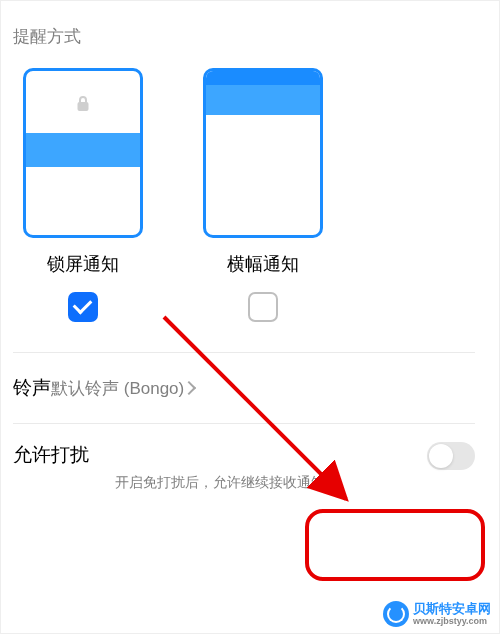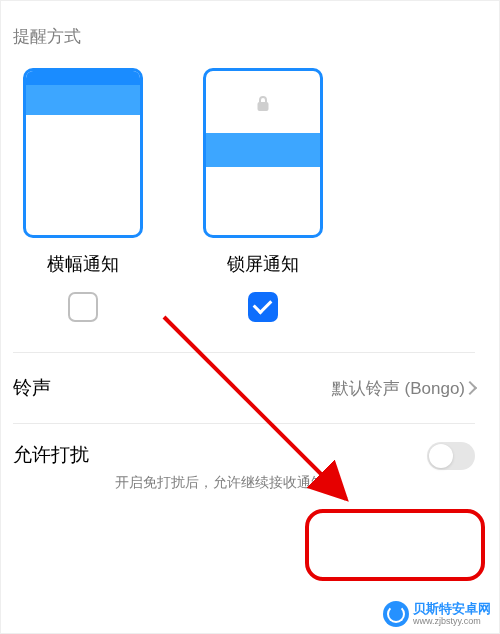--- a/index.html
+++ b/index.html
@@ -95,21 +95,20 @@
       border-width: 0 3px 3px 0;
       transform: rotate(45deg);
     }
     .checkbox.unchecked {
       border: 2px solid #bfbfbf;
       background: #fff;
     }
     .row {
       display: flex;
       align-items: center;
-      justify-content: space-between;
       padding: 22px 0;
       border-top: 1px solid #eaeaea;
     }
     .row:first-of-type { border-top: 1px solid #eaeaea; }
     .row-label {
       font-size: 19px;
       color: #000;
     }
     .row-sub {
       font-size: 14px;
@@ -195,51 +194,51 @@
       align-items:center;
       justify-content:center;
     }
     .wm-logo::after{
       content:"";
       width:14px;height:14px;border:2px solid #fff;border-radius:50%;
       border-top-color:transparent;
     }
     .wm-text { display: flex; flex-direction: column; line-height: 1; }
     .wm-main { font-size: 13px; color: #1a8cff; font-weight: 600; }
-    .wm-sub { font-size: 9px; color: #808080; margin-top: 2px; }
+    .wm-sub { font-size: 9px; color: #808080; margin-top: 2px; font-weight: bold; }
   </style>
 </head>
 <body>
 
 <div class="container">
   <div class="section-title">提醒方式</div>
 
   <div class="options-row">
-    <div class="option">
-      <div class="phone-mock">
-        <div class="banner-status"></div>
-        <div class="banner-bar"></div>
-      </div>
-      <div class="option-label">横幅通知</div>
-      <div class="checkbox unchecked"></div>
-    </div>
-
     <div class="option">
       <div class="phone-mock">
         <span class="lock-icon">
           <svg viewBox="0 0 14 18" width="14" height="18">
             <rect x="1.5" y="7" width="11" height="9" rx="2" fill="#cfcfcf"></rect>
             <path d="M4 7 V5 a3 3 0 0 1 6 0 V7" fill="none" stroke="#cfcfcf" stroke-width="2"></path>
           </svg>
         </span>
         <div class="lockscreen-bar"></div>
       </div>
       <div class="option-label">锁屏通知</div>
       <div class="checkbox checked"></div>
     </div>
+
+    <div class="option">
+      <div class="phone-mock">
+        <div class="banner-status"></div>
+        <div class="banner-bar"></div>
+      </div>
+      <div class="option-label">横幅通知</div>
+      <div class="checkbox unchecked"></div>
+    </div>
   </div>
 
   <div class="row">
     <div class="row-label">铃声</div>
     <div class="row-value">
       <span>默认铃声 (Bongo)</span>
       <span class="chevron"></span>
     </div>
   </div>
 

